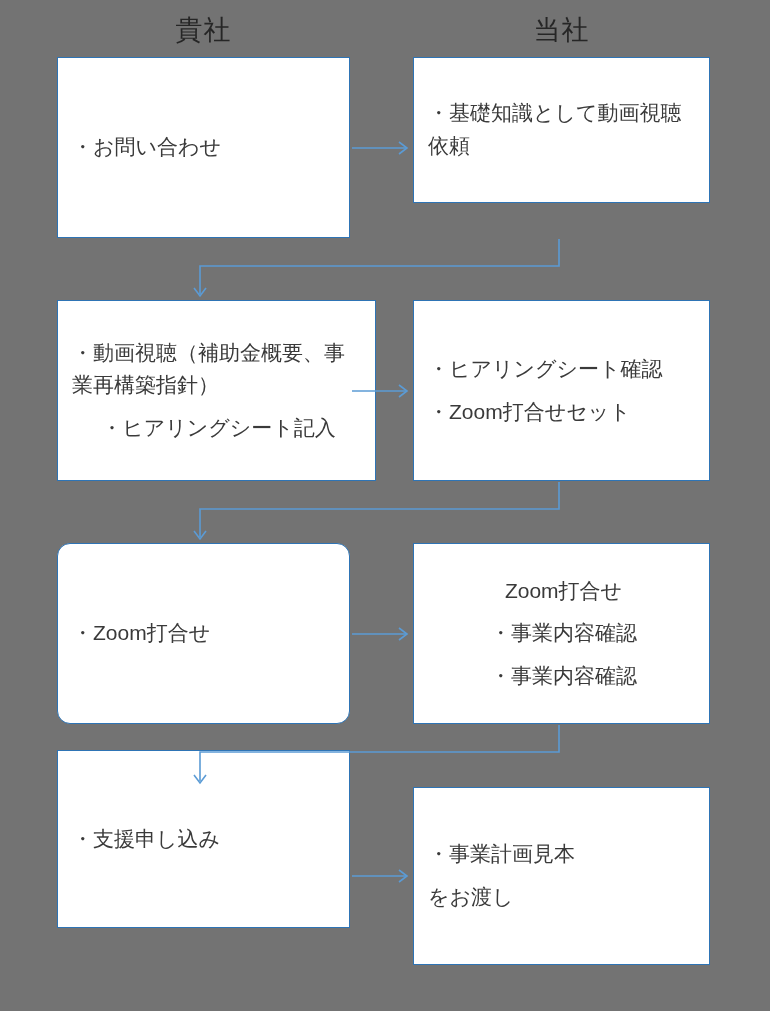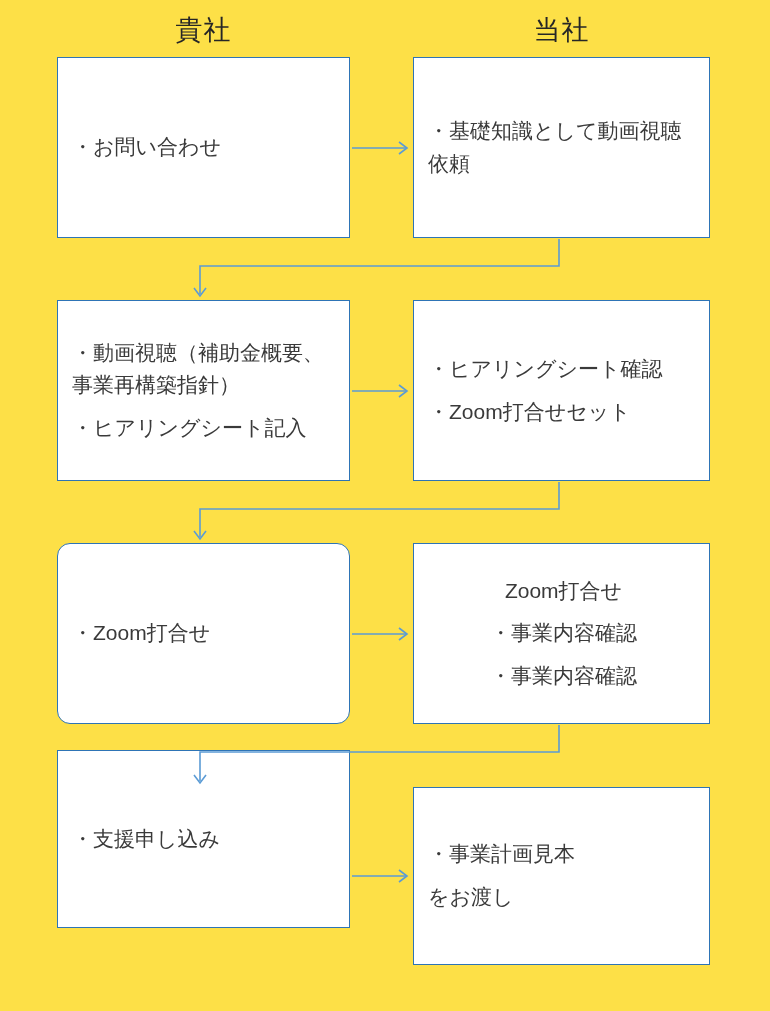--- a/index.html
+++ b/index.html
@@ -5,21 +5,21 @@
   html, body { margin: 0; padding: 0; background: #ffffff; }
   :root {
     --box-border: #2e74b5;
     --arrow: #5b9bd5;
     --text: #3a3a3a;
   }
   .canvas {
     position: relative;
     width: 770px;
     height: 1011px;
-    background: #fde047;
+    background: #737373;
     font-family: "Liberation Sans", sans-serif;
     color: var(--text);
     overflow: hidden;
   }
   .col-header {
     position: absolute;
     top: 12px;
     font-size: 27px;
     color: #262626;
     text-align: center;
@@ -47,25 +47,25 @@
 <body>
 
 <div class="canvas">
 
   <div class="col-header left">貴社</div>
   <div class="col-header right">当社</div>
 
   <div class="box" style="left:57px; top:57px; width:293px; height:181px;">
     <div class="line">・お問い合わせ</div>
   </div>
-  <div class="box" style="left:413px; top:57px; width:297px; height:181px;">
+  <div class="box" style="left:413px; top:57px; width:297px; height:146px;">
     <div class="line">・基礎知識として動画視聴依頼</div>
   </div>
 
-  <div class="box" style="left:57px; top:300px; width:293px; height:181px;">
+  <div class="box" style="left:57px; top:300px; width:319px; height:181px;align-items:center;">
     <div class="line">・動画視聴（補助金概要、事業再構築指針）</div>
     <div class="line">・ヒアリングシート記入</div>
   </div>
   <div class="box" style="left:413px; top:300px; width:297px; height:181px;justify-content:center;">
     <div class="line">・ヒアリングシート確認</div>
     <div class="line">・Zoom打合せセット</div>
   </div>
 
   <div class="box" style="left:57px; top:543px; width:293px; height:181px;border-radius:13px;">
     <div class="line">・Zoom打合せ</div>

